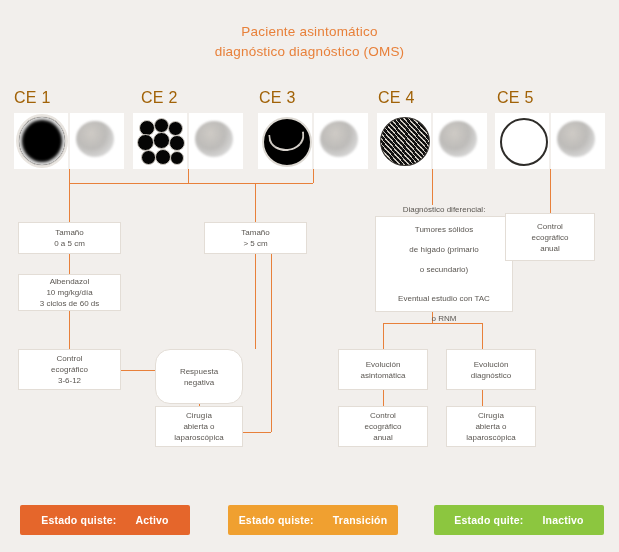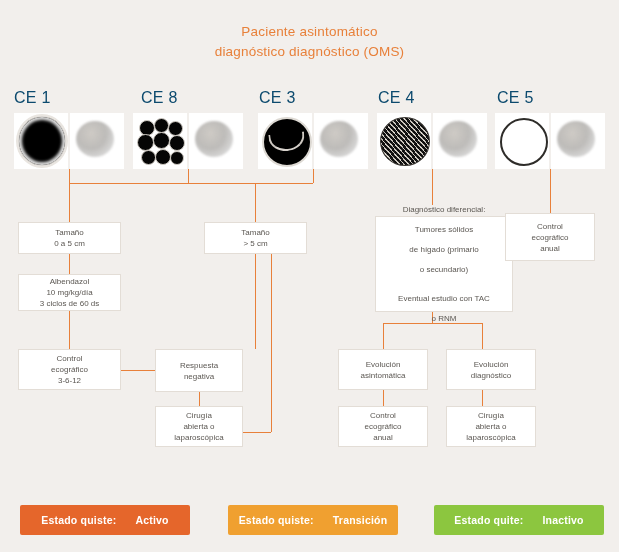--- a/index.html
+++ b/index.html
@@ -29,21 +29,21 @@
     color: #e8803a;
     font-size: 13.5px;
     line-height: 20px;
     font-weight: normal;
     letter-spacing: 0.2px;
   }
   .title .l2 { display: block; }
 
   .ce-label {
     position: absolute;
-    color: #0c4a6e;
+    color: #a16207;
     font-size: 16px;
     font-weight: normal;
     letter-spacing: 0.3px;
   }
 
   .imgpair {
     position: absolute;
     width: 110px;
     height: 56px;
     display: flex;
@@ -190,21 +190,21 @@
 <body>
 
 <div id="stage">
 
   <div class="title">
     <span>Paciente asintomático</span>
     <span class="l2">diagnóstico diagnóstico (OMS)</span>
   </div>
 
   <div class="ce-label" style="left:14px; top:89px;">CE 1</div>
-  <div class="ce-label" style="left:141px; top:89px;">CE 8</div>
+  <div class="ce-label" style="left:141px; top:89px;">CE 2</div>
   <div class="ce-label" style="left:259px; top:89px;">CE 3</div>
   <div class="ce-label" style="left:378px; top:89px;">CE 4</div>
   <div class="ce-label" style="left:497px; top:89px;">CE 5</div>
 
   <div class="imgpair" style="left:14px; top:113px;">
     <div class="cell ce1a">
         <div class="disc"></div>
       </div>
     <div class="cell us grainy"></div>
   </div>
@@ -295,21 +295,21 @@
     <span>10 mg/kg/día</span>
     <span>3 ciclos de 60 ds</span>
   </div>
 
   <div class="box" style="left:18px; top:349px; width:103px; height:41px;">
     <span>Control</span>
     <span>ecográfico</span>
     <span>3-6-12</span>
   </div>
 
-  <div class="box" style="left:155px; top:349px; width:88px; height:43px;">
+  <div class="box" style="left:155px; top:349px; width:88px; height:55px;border-radius:15px;">
     <span>Respuesta</span>
     <span>negativa</span>
   </div>
 
   <div class="box" style="left:155px; top:406px; width:88px; height:41px;">
     <span>Cirugía</span>
     <span>abierta o</span>
     <span>laparoscópica</span>
   </div>
 

